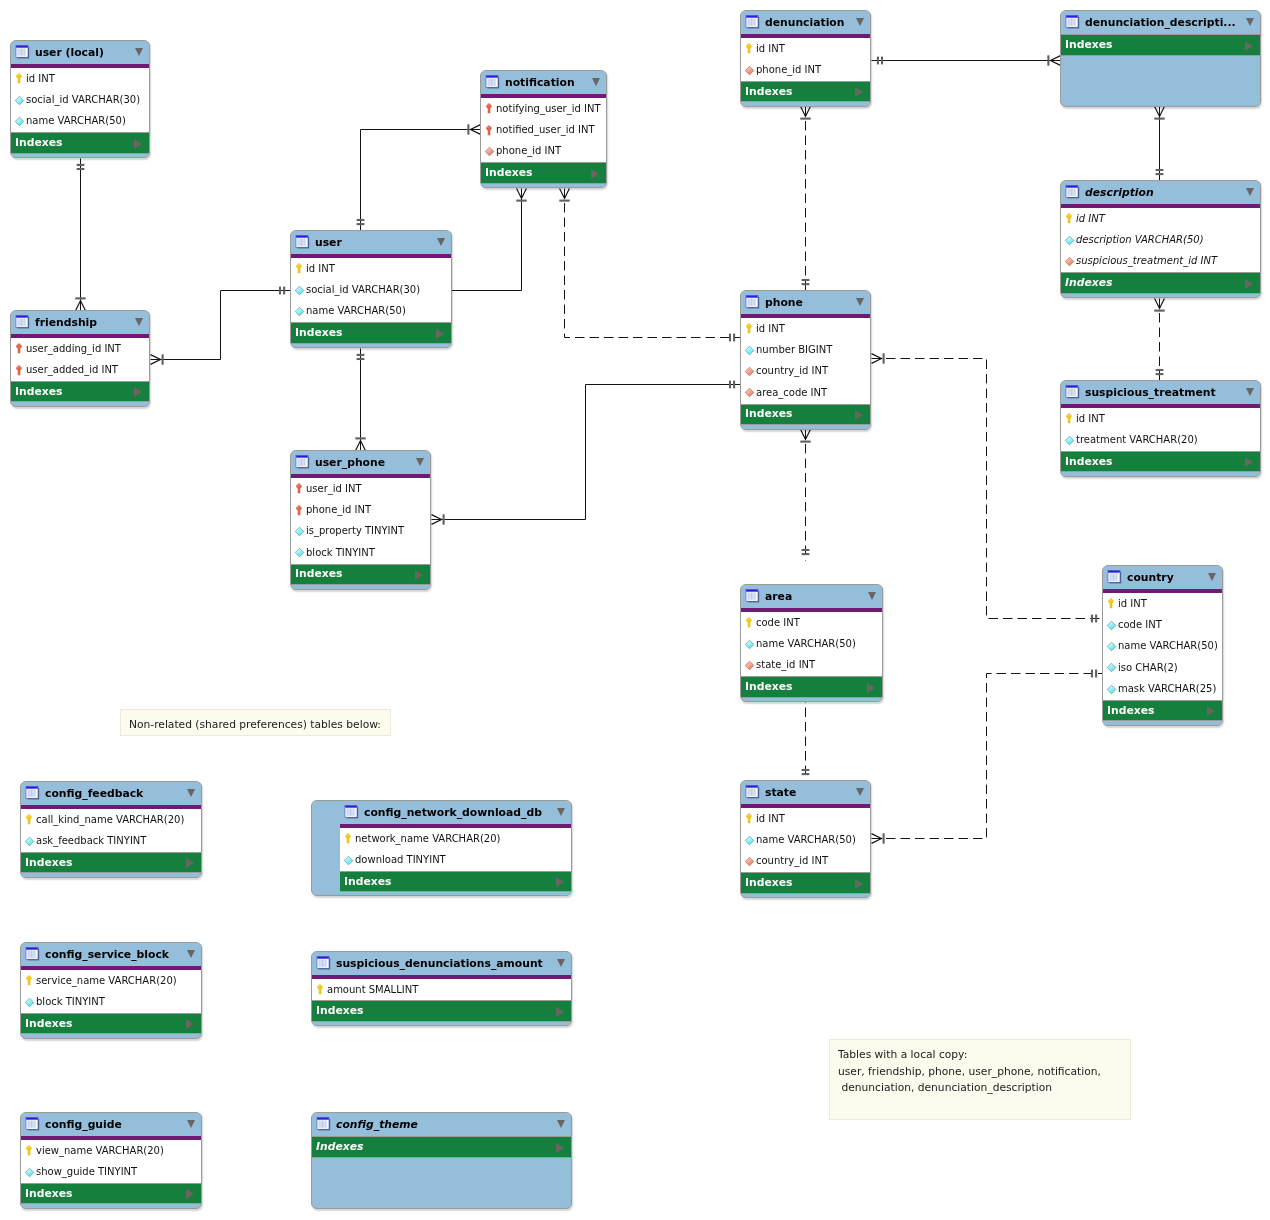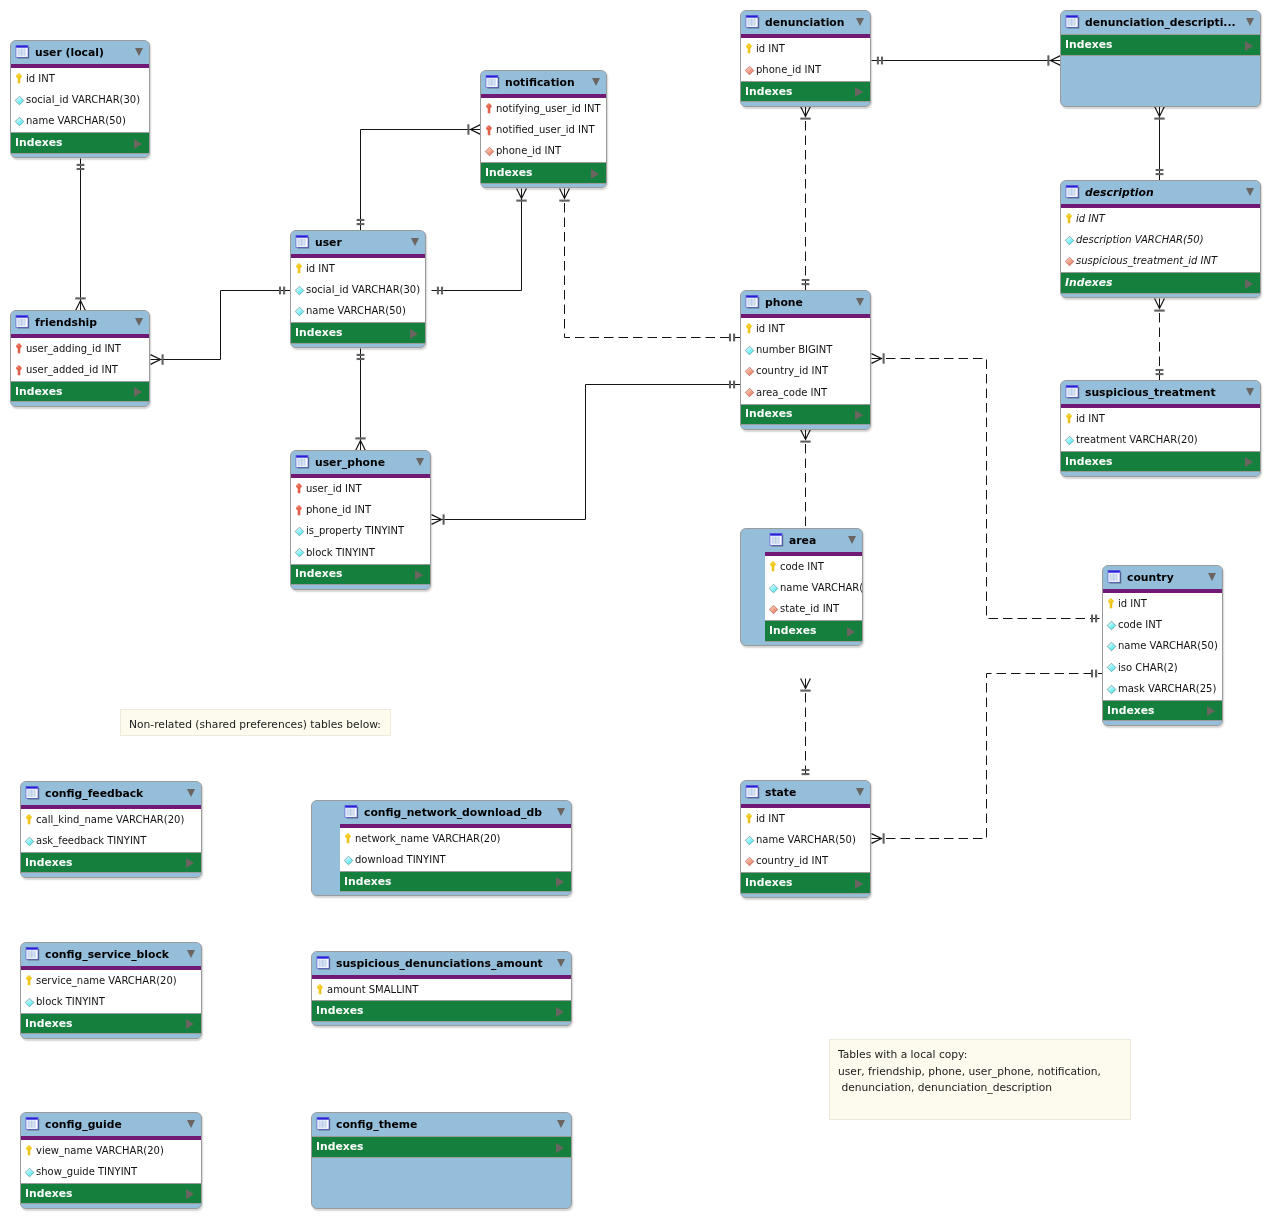--- a/index.html
+++ b/index.html
@@ -242,21 +242,21 @@
           </svg>
           <span class="cname">phone_id INT</span>
         </div>
       </div>
       <div class="idx">
         <span class="idxlbl">Indexes</span>
         <span class="idxarrow"></span>
       </div>
       <div class="tfoot"></div>
     </div>
-    <div class="tbl" style="left: 290px; top: 230px; width: 136px; height: 118.2px;">
+    <div class="tbl" style="left: 290px; top: 230px; width: 162px; height: 118.2px;">
       <div class="thdr">
         <svg class="ticon" viewBox="0 0 15 15">
           <rect x="2.6" y="3.0" width="11.6" height="11.5" fill="#333d49" opacity="0.6"></rect>
           <rect x="1.0" y="1.3" width="12.0" height="11.9" fill="#f7faff" stroke="#3430cd" stroke-width="0.5"></rect>
           <rect x="1.2" y="1.5" width="11.6" height="2.2" fill="#2a1fd8"></rect>
           <rect x="2.5" y="4.5" width="2.3" height="7.3" fill="#c8d6ed"></rect>
           <rect x="5.4" y="4.5" width="2.3" height="7.3" fill="#bbcce7"></rect>
           <rect x="8.3" y="4.5" width="2.3" height="7.3" fill="#c8d6ed"></rect>
         </svg>
         <span class="tname">user</span>
@@ -499,21 +499,21 @@
           </svg>
           <span class="cname">area_code INT</span>
         </div>
       </div>
       <div class="idx">
         <span class="idxlbl">Indexes</span>
         <span class="idxarrow"></span>
       </div>
       <div class="tfoot"></div>
     </div>
-    <div class="tbl" style="left: 740px; top: 528px; width: 123px; height: 118.2px; padding-left: 24px;">
+    <div class="tbl" style="left: 740px; top: 584px; width: 143px; height: 118.2px;">
       <div class="thdr">
         <svg class="ticon" viewBox="0 0 15 15">
           <rect x="2.6" y="3.0" width="11.6" height="11.5" fill="#333d49" opacity="0.6"></rect>
           <rect x="1.0" y="1.3" width="12.0" height="11.9" fill="#f7faff" stroke="#3430cd" stroke-width="0.5"></rect>
           <rect x="1.2" y="1.5" width="11.6" height="2.2" fill="#2a1fd8"></rect>
           <rect x="2.5" y="4.5" width="2.3" height="7.3" fill="#c8d6ed"></rect>
           <rect x="5.4" y="4.5" width="2.3" height="7.3" fill="#bbcce7"></rect>
           <rect x="8.3" y="4.5" width="2.3" height="7.3" fill="#c8d6ed"></rect>
         </svg>
         <span class="tname">area</span>
@@ -988,21 +988,21 @@
           </svg>
           <span class="cname">show_guide TINYINT</span>
         </div>
       </div>
       <div class="idx">
         <span class="idxlbl">Indexes</span>
         <span class="idxarrow"></span>
       </div>
       <div class="tfoot"></div>
     </div>
-    <div class="tbl" style="left: 311px; top: 1112px; width: 261px; height: 96.8px;">
+    <div class="tbl" style="left: 311px; top: 1112px; width: 261px; height: 96.8px; font-style: italic;">
       <div class="thdr">
         <svg class="ticon" viewBox="0 0 15 15">
           <rect x="2.6" y="3.0" width="11.6" height="11.5" fill="#333d49" opacity="0.6"></rect>
           <rect x="1.0" y="1.3" width="12.0" height="11.9" fill="#f7faff" stroke="#3430cd" stroke-width="0.5"></rect>
           <rect x="1.2" y="1.5" width="11.6" height="2.2" fill="#2a1fd8"></rect>
           <rect x="2.5" y="4.5" width="2.3" height="7.3" fill="#c8d6ed"></rect>
           <rect x="5.4" y="4.5" width="2.3" height="7.3" fill="#bbcce7"></rect>
           <rect x="8.3" y="4.5" width="2.3" height="7.3" fill="#c8d6ed"></rect>
         </svg>
         <span class="tname">config_theme</span>

